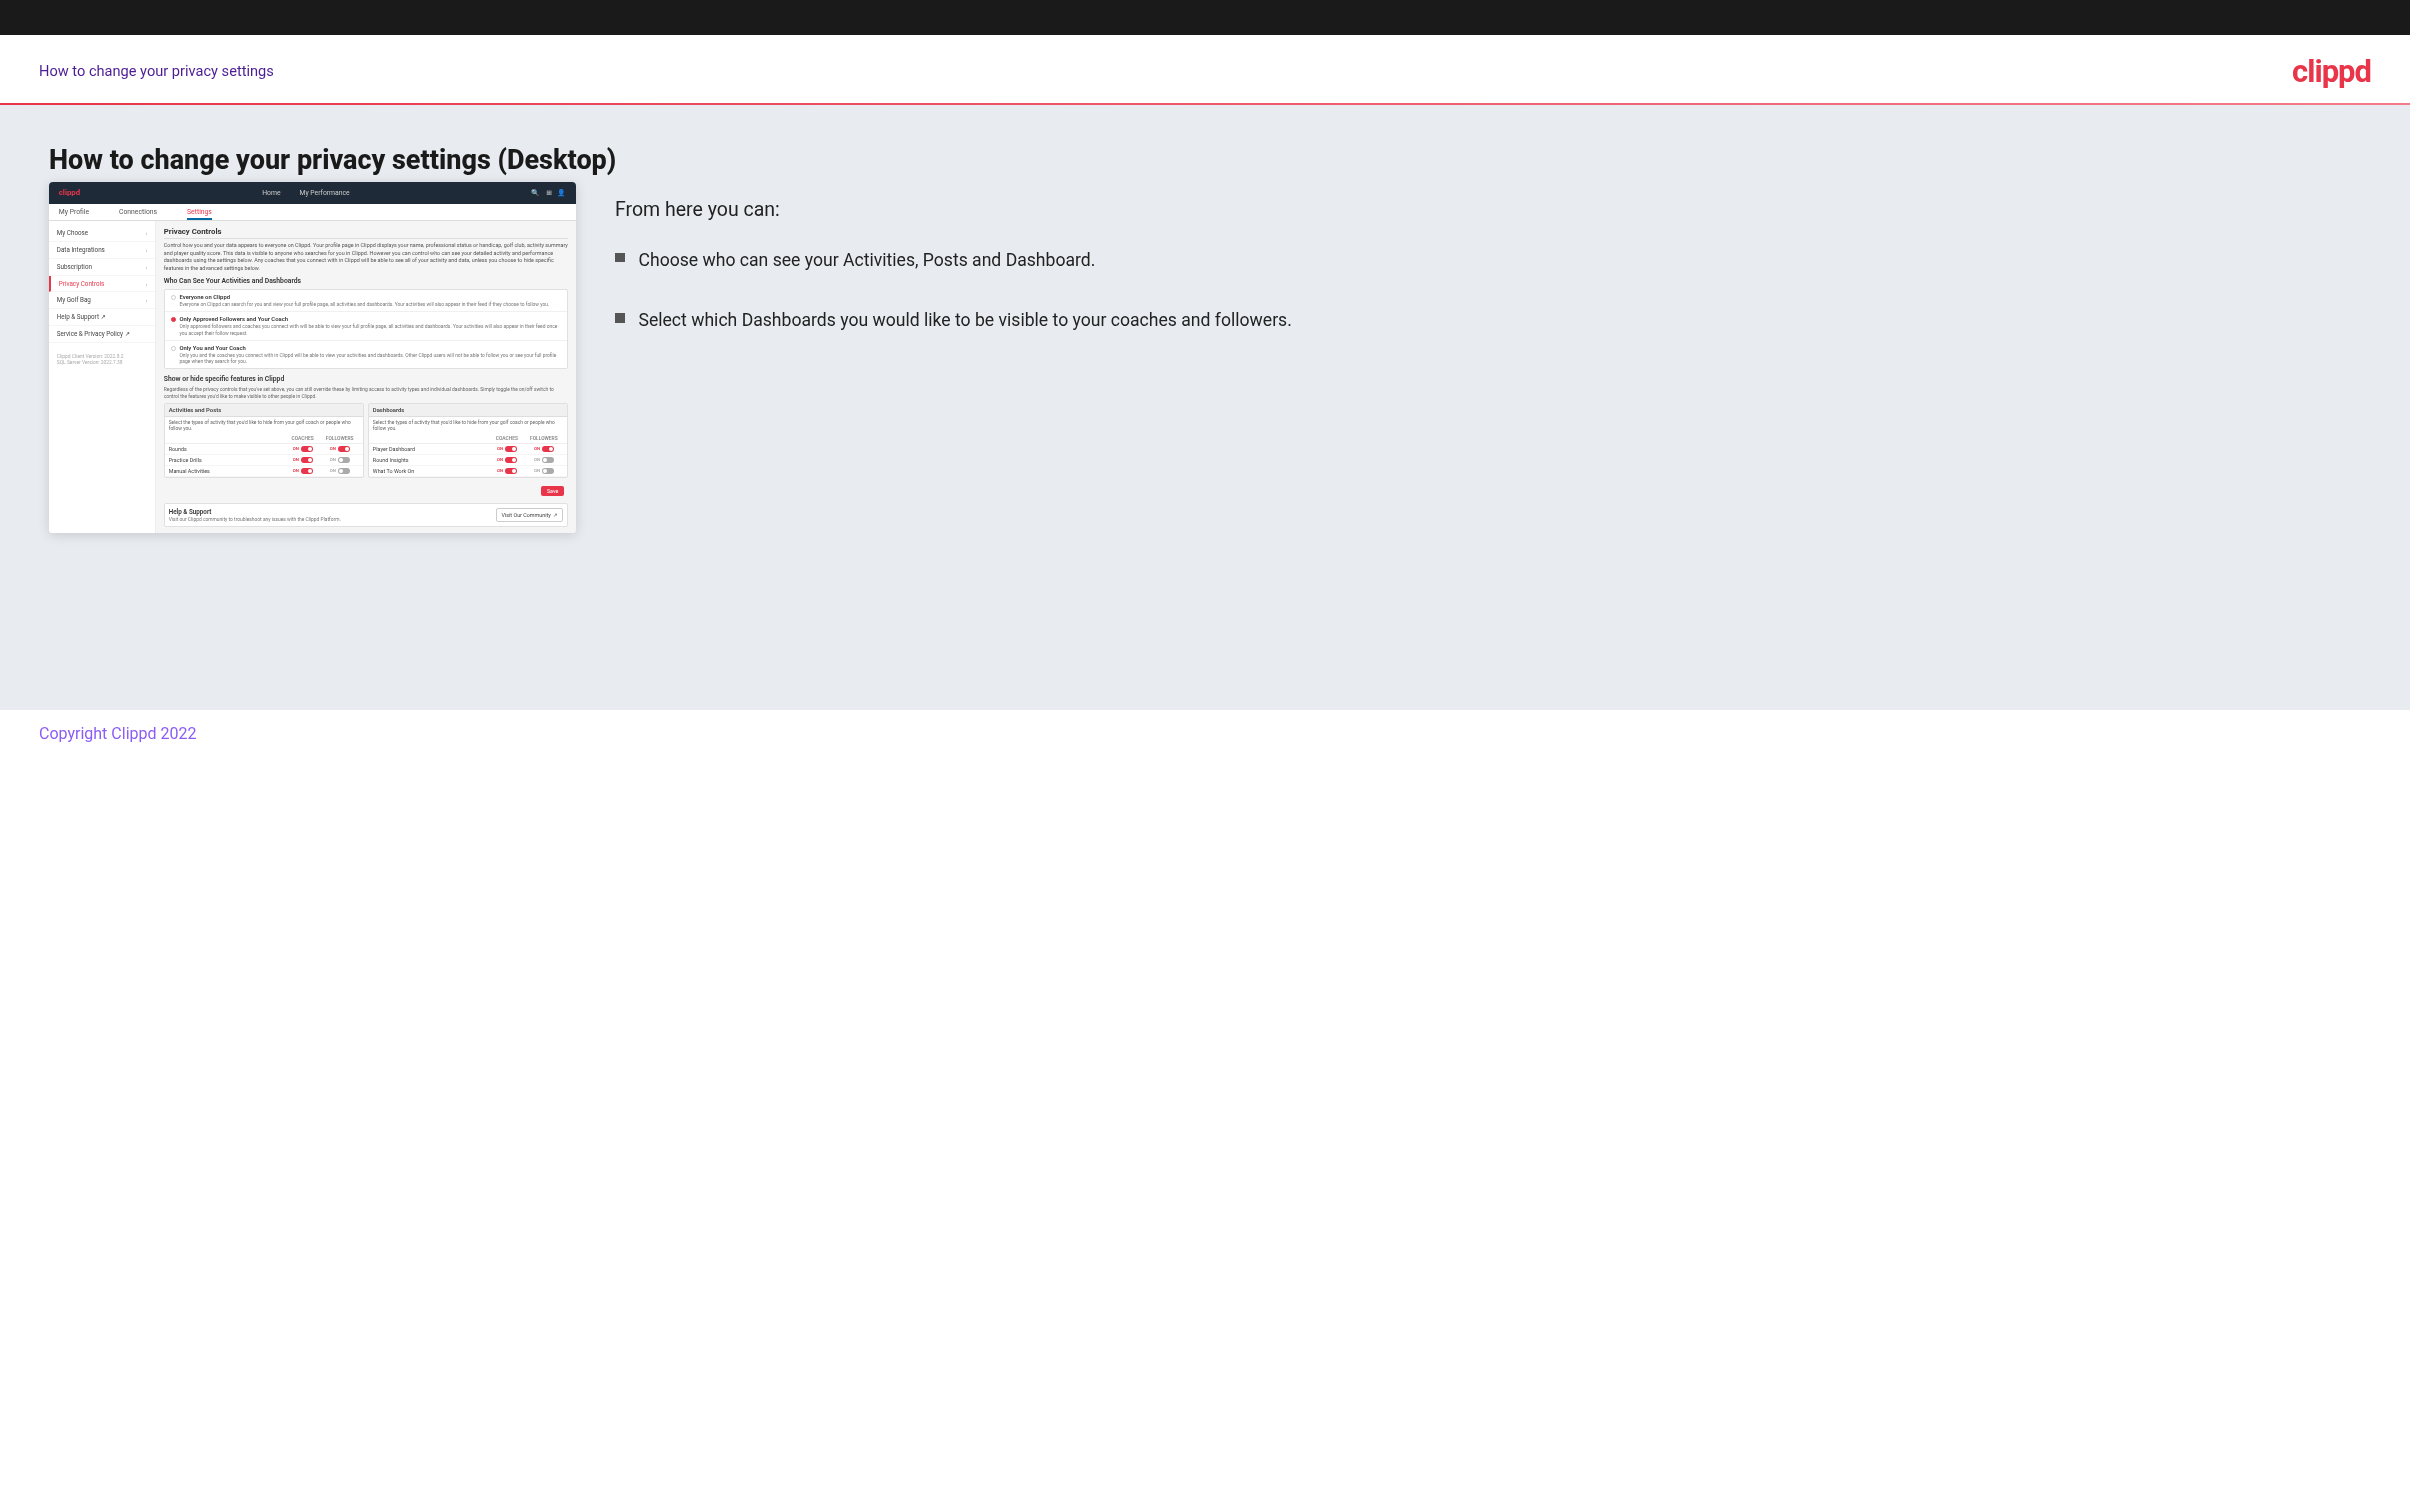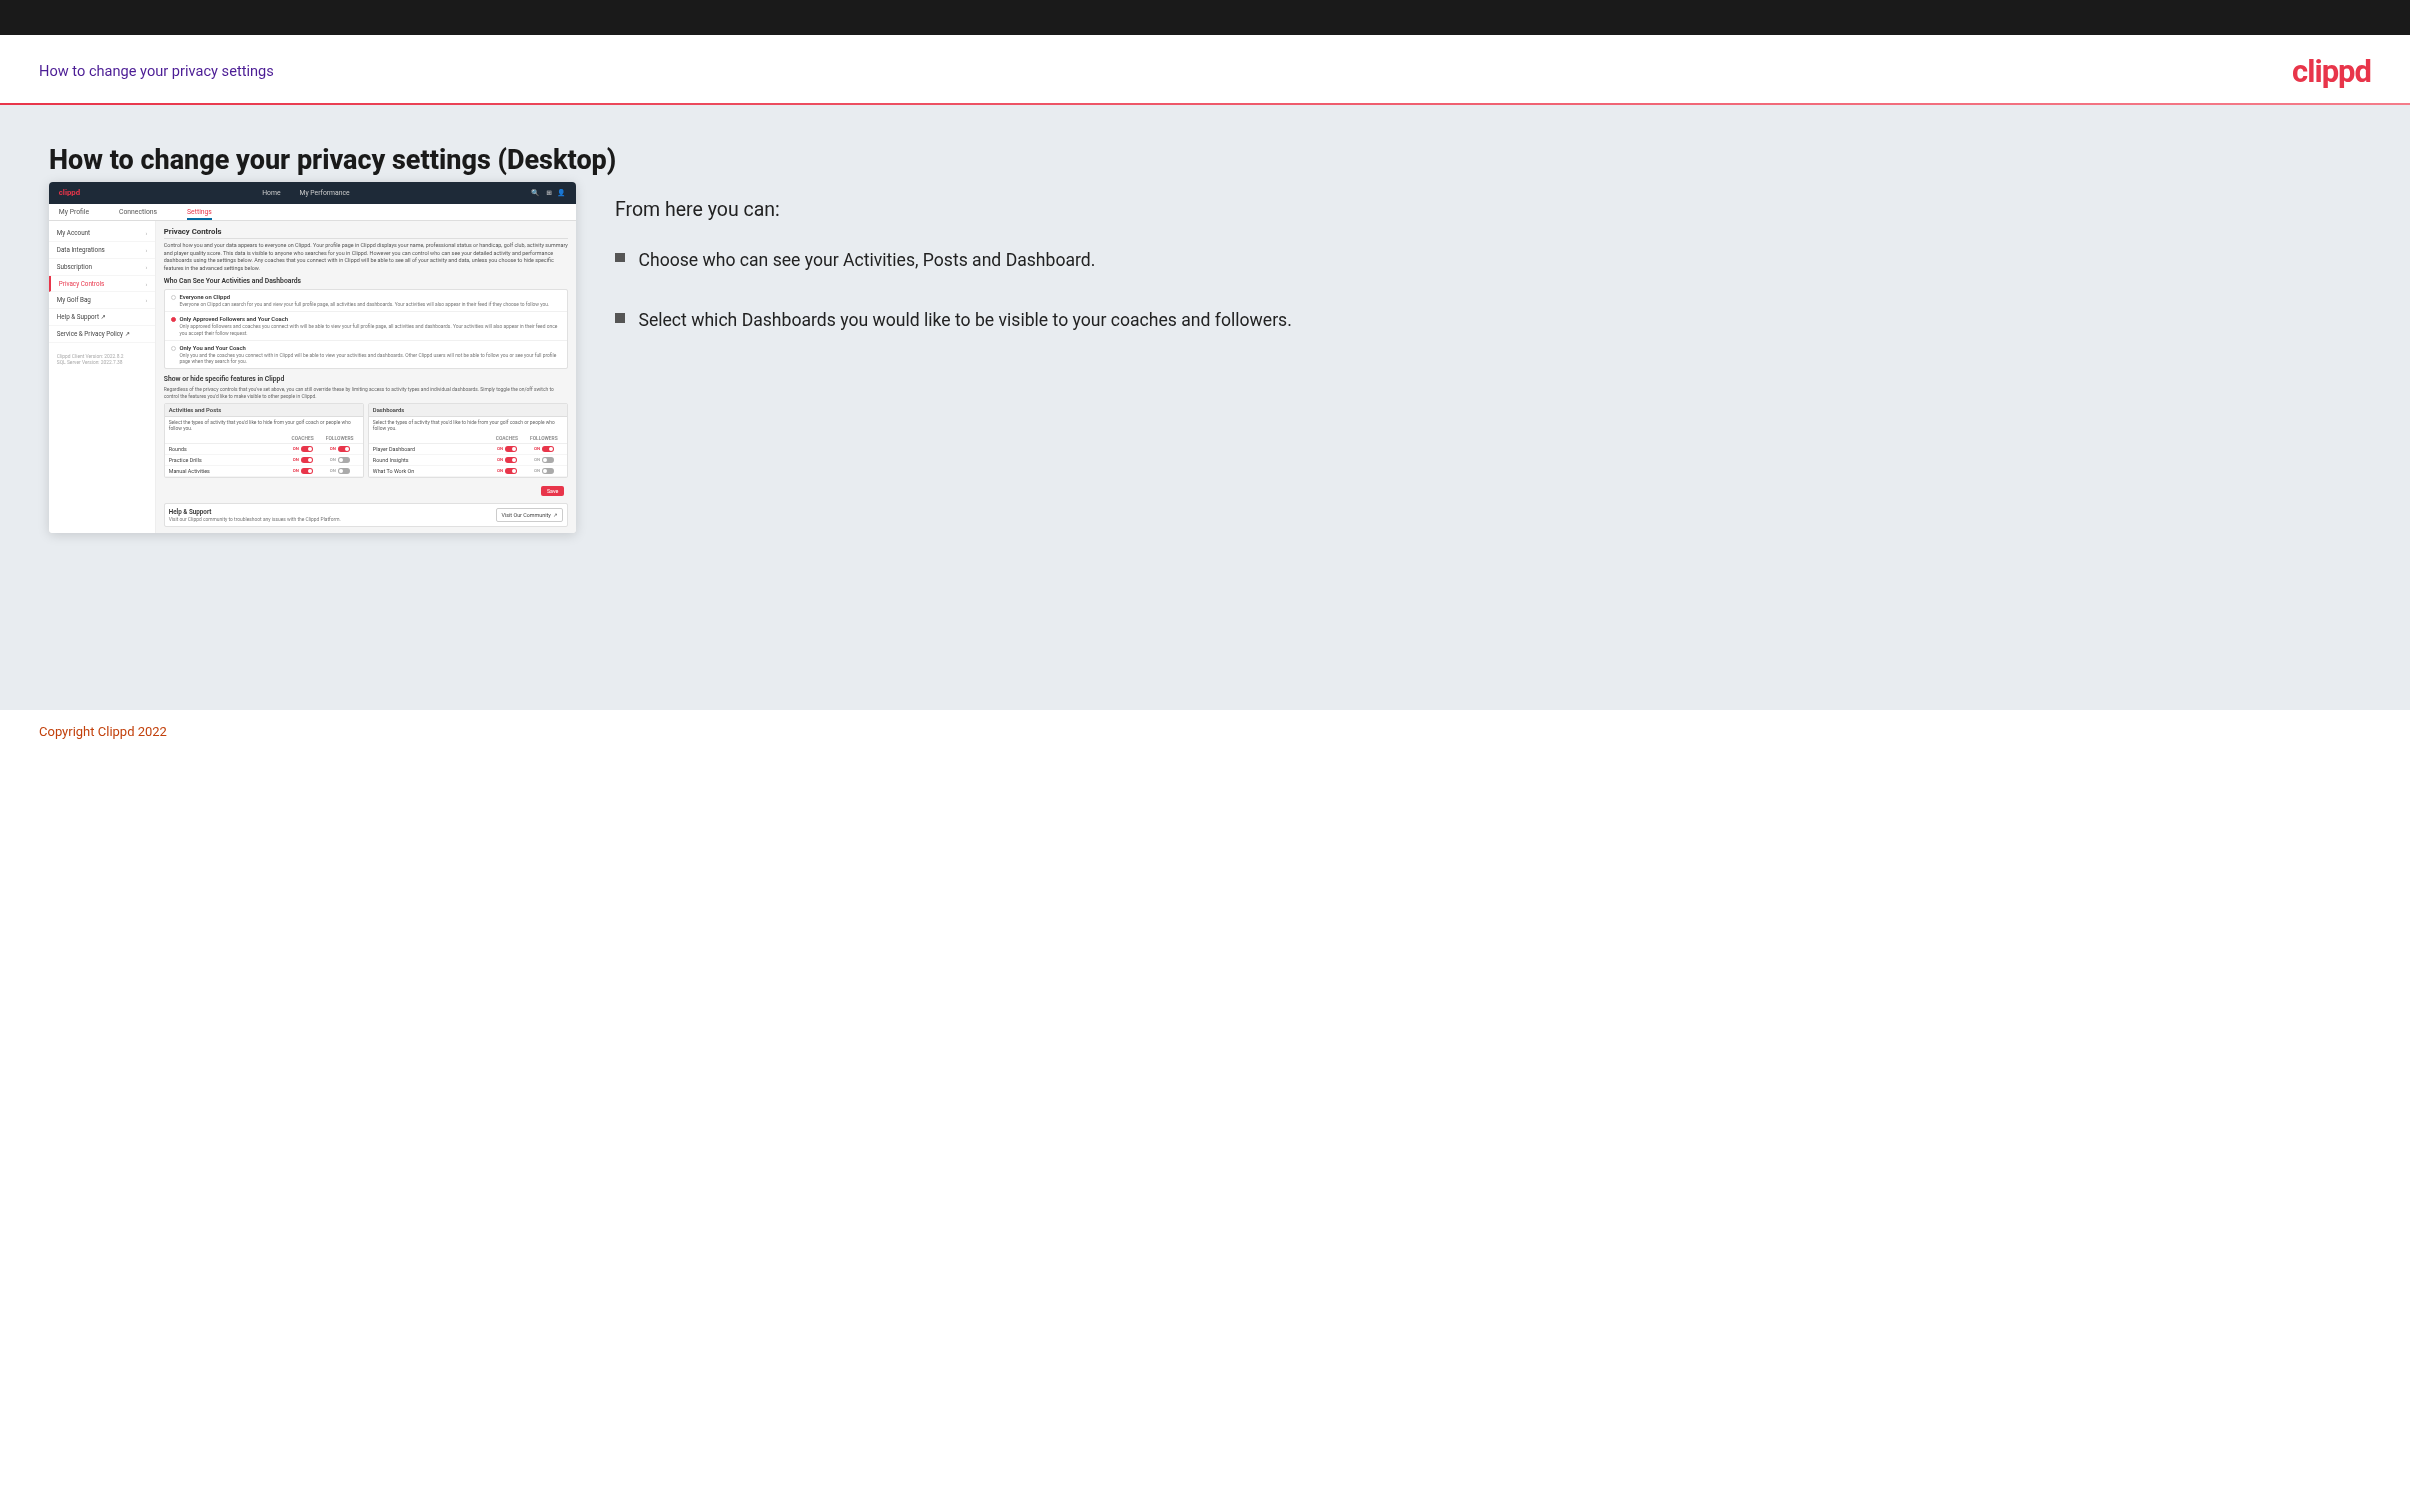--- a/index.html
+++ b/index.html
@@ -400,22 +400,22 @@
     }
     .bullet-text {
       font-size: 17.6px;
       line-height: 1.45;
       color: #222;
     }
 
     
     .footer {
       padding: 13.7px 39px;
-      font-size: 13px;
-      color: #c2410c;
+      font-size: 16px;
+      color: #8b5cf6;
     }
   </style>
 </head>
 <body>
 
 <div class="top-bar"></div>
 
 <div class="header">
   <span class="header-title">How to change your privacy settings</span>
   <span class="logo">clippd</span>
@@ -446,21 +446,21 @@
       <div class="mock-subnav">
         <span class="mock-subnav-item">My Profile</span>
         <span class="mock-subnav-item">Connections</span>
         <span class="mock-subnav-item active">Settings</span>
       </div>
 
       <div class="mock-body">
 
         <div class="mock-sidebar">
           <div class="mock-sidebar-item">
-            <span>My Account</span>
+            <span>My Choose</span>
             <span class="chevron">›</span>
           </div>
           <div class="mock-sidebar-item">
             <span>Data Integrations</span>
             <span class="chevron">›</span>
           </div>
           <div class="mock-sidebar-item">
             <span>Subscription</span>
             <span class="chevron">›</span>
           </div>

